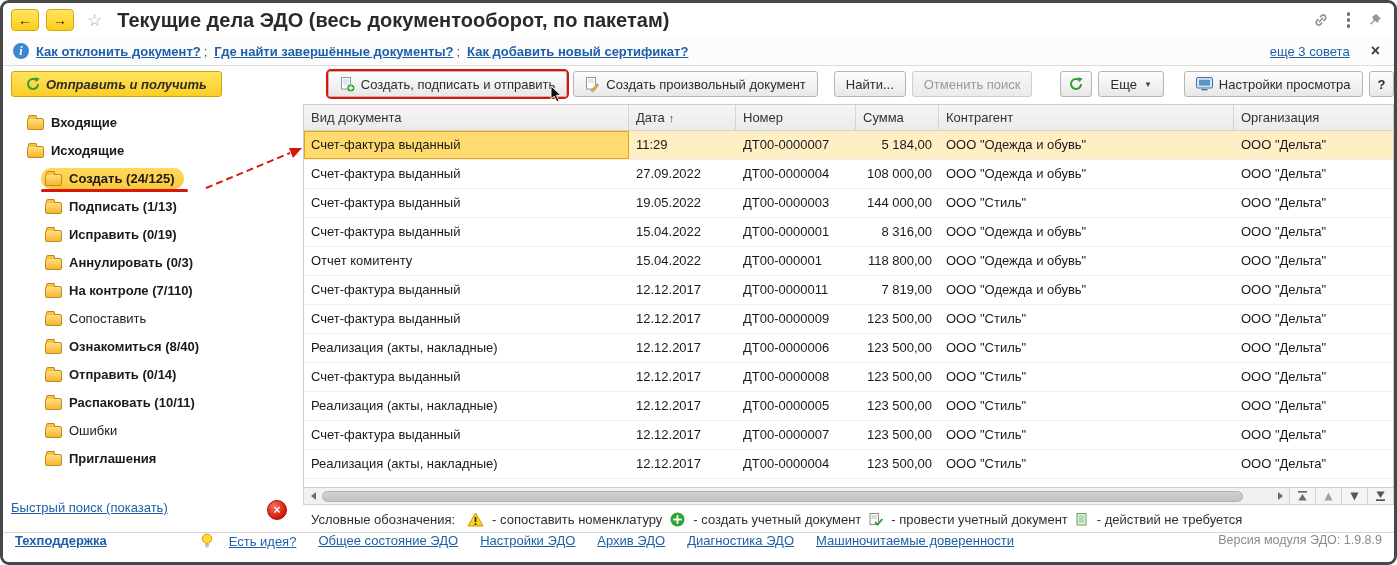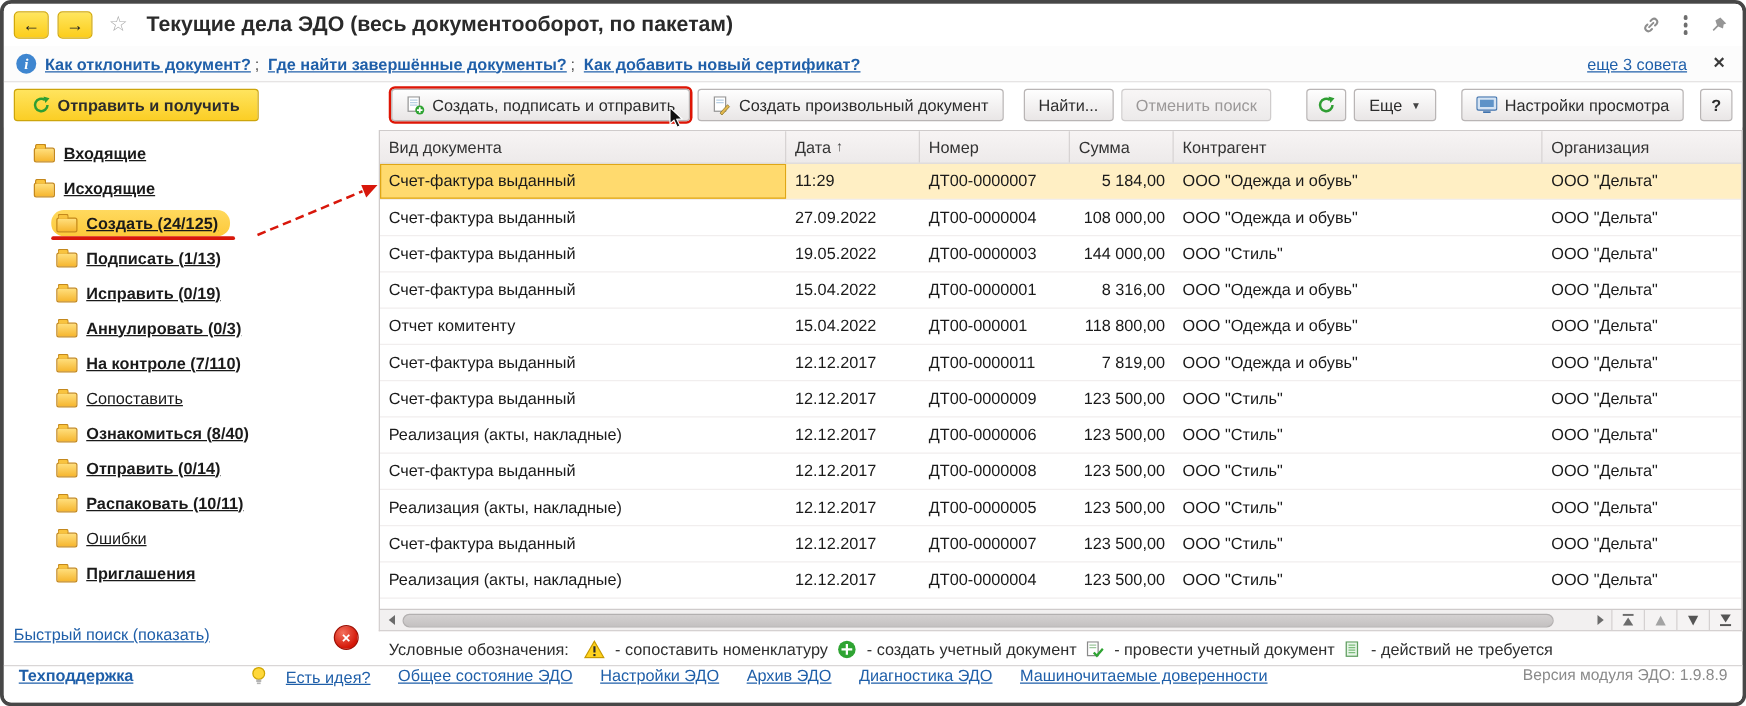--- a/index.html
+++ b/index.html
@@ -6,21 +6,21 @@
   body { background:#fff; font-family:"Liberation Sans","DejaVu Sans",sans-serif; }
   .window{ position:relative; width:1397px; height:565px; border:3px solid #474747; border-radius:9px;
            background:#fff; overflow:hidden; display:flex; flex-direction:column; color:#1a1a1a; font-size:13px;}
 
   
   .titlebar{ height:34px; display:flex; align-items:center; padding:0 12px 0 8px; gap:7px; background:#fff;}
   .navbtn{ width:28px; height:22px; border:1px solid #d2a90a; border-radius:4px;
            background:linear-gradient(#ffe65e,#fccd1b); display:flex; align-items:center; justify-content:center;
            font-weight:bold; font-size:14px; color:#222; cursor:pointer;}
   .star{ color:#a9a9a9; font-size:17px; margin:0 4px 0 6px; cursor:pointer;}
-  .title{ font-size:17px; font-weight:bold; color:#2a2a2a; margin-left:4px; white-space:nowrap;}
+  .title{ font-size:20px; font-weight:bold; color:#2a2a2a; margin-left:4px; white-space:nowrap;}
   .tb-right{ margin-left:auto; display:flex; align-items:center; gap:16px;}
   .tb-ic{ display:inline-flex; cursor:pointer; }
   .vdots{ display:inline-flex; flex-direction:column; gap:2.5px; cursor:pointer; padding:2px;}
   .vdots i{ width:3.5px; height:3.5px; border-radius:50%; background:#6e6e6e; }
 
   
   .infobar{ height:29px; display:flex; align-items:center; gap:7px; padding:0 14px 0 10px;
             background:#fcfcfc; border-bottom:1px solid #dedbdb; }
   .info-ic{ width:16px; height:16px; border-radius:50%; background:#3e86d0; color:#fff;
             font-family:"Liberation Serif",serif; font-style:italic; font-weight:bold; font-size:12px;
@@ -29,37 +29,37 @@
   .info-sep{ color:#555; margin-left:-4px;}
   .info-spacer{ flex:1; }
   .more-tips{ color:#1f5fa9; font-weight:normal; text-decoration:underline; cursor:pointer;}
   .close-x{ font-size:16px; font-weight:bold; color:#3b3b3b; margin-left:14px; cursor:pointer; line-height:1;}
 
   
   .toolbar{ height:36px; display:flex; align-items:center; padding:0 8px; gap:6px; background:#fff;}
   .btn{ height:26px; display:inline-flex; align-items:center; gap:6px; padding:0 11px;
         background:linear-gradient(#fefefe,#e9e6e6); border:1px solid #b9b5b5; border-radius:3px;
         font-family:inherit; font-size:13px; color:#2c2c2c; white-space:nowrap; cursor:pointer;}
-  .btn.yellow{ background:linear-gradient(#ffe45e,#fbce25); border-color:#cda50b; font-weight:bold; padding:0 14px;}
+  .btn.yellow{ background:linear-gradient(#ffe45e,#fbce25); border-color:#cda50b; font-weight:bold; padding:0 14px;font-style:italic;}
   .btn.hot{ position:relative; margin-left:100px; box-shadow:0 0 0 2px #de1505;}
   .btn.disabled{ color:#9b9898; background:linear-gradient(#f8f6f6,#eceaea); border-color:#cfcccc; cursor:default;}
   .btn.sq{ padding:0 8px; }
   .m-find{ margin-left:10px; }
   .m-refresh{ margin-left:22px; }
   .m-view{ margin-left:14px; }
   .m-help{ margin-left:auto; font-weight:bold; }
   .dd{ font-size:8px; color:#444; margin-left:1px;}
   .ic{ display:inline-flex; }
   .cursor{ position:absolute; right:3px; bottom:-10px; z-index:70;}
 
   
   .main{ flex:1; min-height:0; display:flex; }
   .sidebar{ width:300px; flex:0 0 300px; display:flex; flex-direction:column; padding-top:6px;}
   .tree{ flex:1; overflow:hidden;}
-  .tree-item{ height:28px; display:flex; align-items:center; cursor:pointer;text-decoration:underline; }
+  .tree-item{ height:28px; display:flex; align-items:center; cursor:pointer; }
   .tree-item.lvl0{ padding-left:20px; }
   .tree-item.lvl1{ padding-left:38px; }
   .tree-item.bold .titem-label{ font-weight:bold; }
   .titem-inner{ position:relative; display:inline-flex; align-items:center; gap:7px; padding:3px 9px 3px 4px; border-radius:2px;}
   .tree-item.selected .titem-inner{ background:linear-gradient(#ffd95e,#fdc93a);border-radius:10px; }
   .tree-item.selected .titem-inner::after{ content:""; position:absolute; left:0; right:-4px; bottom:-3px; height:2.5px; background:#d8170b; border-radius:2px;}
   .folder-icon{ position:relative; width:17px; height:12px; background:linear-gradient(#ffdf7d,#f6b62f);
                 border:1px solid #c4881c; border-radius:2px; margin-top:3px; flex:0 0 17px;}
   .folder-icon::before{ content:""; position:absolute; top:-4px; left:0px; width:7px; height:3px;
                 background:#f8c33f; border:1px solid #c4881c; border-bottom:none; border-radius:2px 2px 0 0;}

